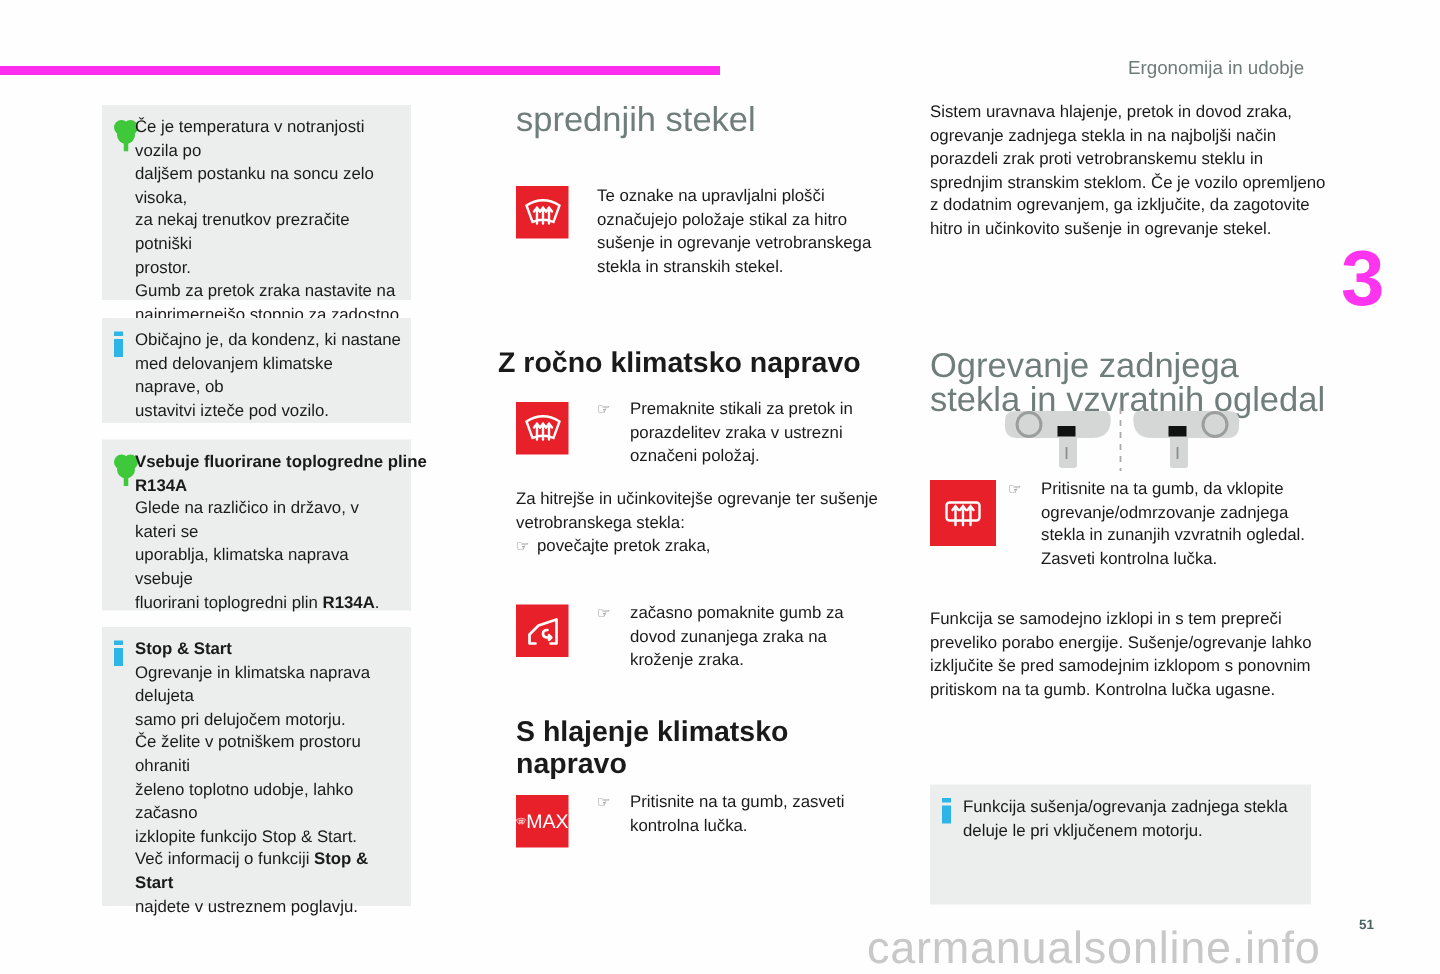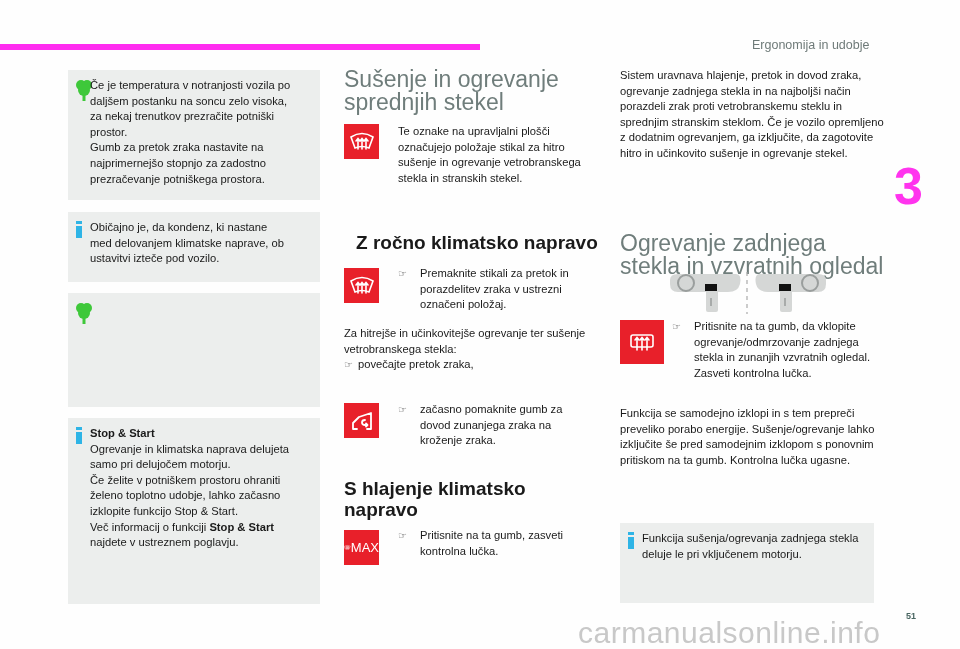--- a/index.html
+++ b/index.html
@@ -5,21 +5,21 @@
   * { box-sizing: border-box; margin: 0; padding: 0; }
   html, body { width: 960px; height: 649px; background: #fefefe; overflow: hidden; }
   body { position: relative; font-family: "Liberation Sans", sans-serif; color: #1a1a1a; }
 
   .top-rule { position: absolute; left: 0; top: 44px; width: 480px; height: 6px; background: #ff2cf0; }
   .section-title { position: absolute; left: 752px; top: 38px; font-size: 12.5px; color: #6e7a78; }
   .chapter-number { position: absolute; left: 894px; top: 160px; font-size: 52px; font-weight: bold; color: #ff34ee; line-height: 1; }
   .page-number { position: absolute; left: 906px; top: 611px; font-size: 9px; font-weight: bold; color: #4a6662; }
   .watermark { position: absolute; left: 578px; top: 616px; font-size: 30px; color: #c8c8c8; letter-spacing: 0.5px; white-space: nowrap; }
 
-  .note-box { position: absolute; left: 68px; width: 252px; background: #eceeed; padding: 0; }
+  .note-box { position: absolute; left: 68px; width: 206px; background: #eceeed; padding: 0; }
   .note-box .note-text { position: absolute; left: 22px; top: 8px; right: 6px; font-size: 11.2px; line-height: 15.6px; color: #1a1a1a; }
   .note-box .note-text b { font-weight: bold; }
   .note-icon { position: absolute; left: 8px; top: 9px; }
   .tree-icon { width: 16px; height: 22px; }
   .info-icon { width: 6px; height: 18px; }
   .info-icon .dot { width: 6px; height: 3px; background: #2eb4e6; }
   .info-icon .bar { width: 6px; height: 12px; background: #2eb4e6; margin-top: 2px; }
 
   .h-light { position: absolute; font-size: 23px; line-height: 23px; color: #6f7d7b; font-weight: normal; }
   .h-bold { position: absolute; font-size: 19px; line-height: 21px; font-weight: bold; color: #1a1a1a; }
@@ -76,20 +76,26 @@
 </div>
 
 <div class="note-box" style="top:293px;height:114px;">
   <div class="note-icon">
     <svg class="tree-icon" viewBox="0 0 16 22">
         <circle cx="5" cy="6" r="5" fill="#3ec83a"></circle>
         <circle cx="11" cy="6" r="5" fill="#3ec83a"></circle>
         <circle cx="8" cy="11" r="6" fill="#3ec83a"></circle>
         <rect x="6.5" y="12" width="3" height="10" fill="#3ec83a"></rect>
       </svg>
+  </div>
+  <div class="note-text">
+    <div style="font-weight:bold;width:225px;">Vsebuje fluorirane toplogredne pline R134A</div>
+    <div>Glede na različico in državo, v kateri se</div>
+    <div>uporablja, klimatska naprava vsebuje</div>
+    <div><span>fluorirani toplogredni plin</span> <b>R134A</b><span>.</span></div>
   </div>
 </div>
 
 <div class="note-box" style="top:418px;height:186px;">
   <div class="note-icon">
     <div class="info-icon">
         <div class="dot"></div>
         <div class="bar"></div>
       </div>
   </div>
@@ -99,35 +105,34 @@
     <div>samo pri delujočem motorju.</div>
     <div>Če želite v potniškem prostoru ohraniti</div>
     <div>želeno toplotno udobje, lahko začasno</div>
     <div>izklopite funkcijo Stop &amp; Start.</div>
     <div><span>Več informacij o funkciji</span> <b>Stop &amp; Start</b></div>
     <div>najdete v ustreznem poglavju.</div>
   </div>
 </div>
 
 <div class="h-light" style="left:344px;top:68px;">
-  <div>Sušenje in ogrevanje</div>
   <div>sprednjih stekel</div>
 </div>
 
 <div class="red-icon" style="left:344px;top:124px;">
   <svg width="26" height="22" viewBox="0 0 26 22" fill="none" stroke="#fff" stroke-width="1.6" stroke-linecap="round">
       <path d="M2 6 Q13 -1 24 6 L20 17 Q13 14 6 17 Z"></path>
       <path d="M9 18 L9 8 M7 10 L9 7.5 L11 10"></path>
       <path d="M13 18 L13 8 M11 10 L13 7.5 L15 10"></path>
       <path d="M17 18 L17 8 M15 10 L17 7.5 L19 10"></path>
     </svg>
 </div>
 <div class="text" style="left:398px;top:124px;width:200px;">Te oznake na upravljalni plošči označujejo položaje stikal za hitro sušenje in ogrevanje vetrobranskega stekla in stranskih stekel.</div>
 
-<div class="h-bold" style="left:356px;top:232px;">Z ročno klimatsko napravo</div>
+<div class="h-bold" style="left:332px;top:232px;">Z ročno klimatsko napravo</div>
 
 <div class="red-icon" style="left:344px;top:268px;">
   <svg width="26" height="22" viewBox="0 0 26 22" fill="none" stroke="#fff" stroke-width="1.6" stroke-linecap="round">
       <path d="M2 6 Q13 -1 24 6 L20 17 Q13 14 6 17 Z"></path>
       <path d="M9 18 L9 8 M7 10 L9 7.5 L11 10"></path>
       <path d="M13 18 L13 8 M11 10 L13 7.5 L15 10"></path>
       <path d="M17 18 L17 8 M15 10 L17 7.5 L19 10"></path>
     </svg>
 </div>
 <div class="bullet-row" style="left:398px;top:266px;width:196px;">

